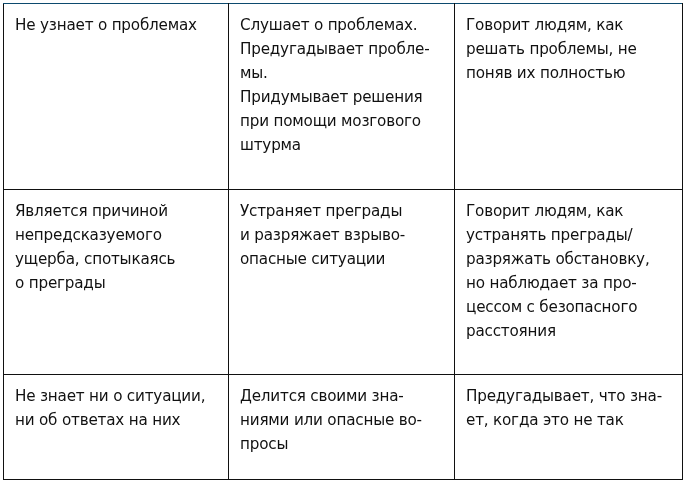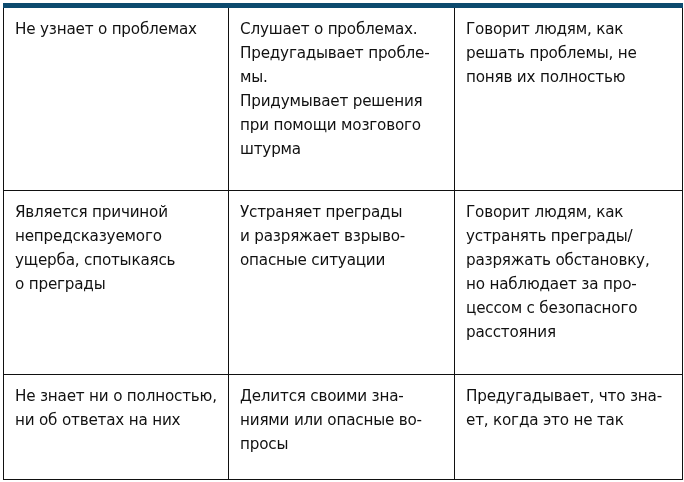--- a/index.html
+++ b/index.html
@@ -27,21 +27,21 @@
     .table td {
       border: 1.5px solid #111111;
       vertical-align: top;
       padding: 9px 8px 0 11px;
       font-size: 15.2px;
       line-height: 24px;
       letter-spacing: -0.2px;
       white-space: pre-line;
     }
     .table tr:first-child td {
-      border-top: 5px solid #0c4a6e;
+      border-top: 1px solid #0c4a6e;
     }
     col.c1 { width: 225px; }
     col.c2 { width: 226px; }
     col.c3 { width: 228px; }
     tr.r1 { height: 159px; }
     tr.r2 { height: 158px; }
     tr.r3 { height: 90px; }
     tr.r4 { height: 70px; }
   </style>
 </head>
@@ -75,21 +75,21 @@
 и разряжает взрыво-
 опасные ситуации</td>
       <td>Говорит людям, как
 устранять преграды/
 разряжать обстановку,
 но наблюдает за про-
 цессом с безопасного
 расстояния</td>
     </tr>
     <tr class="r3">
-      <td>Не знает ни о полностью,
+      <td>Не знает ни о ситуации,
 ни об ответах на них</td>
       <td>Делится своими зна-
 ниями или опасные во-
 просы</td>
       <td>Предугадывает, что зна-
 ет, когда это не так</td>
     </tr>
   </tbody>
 </table>
 

